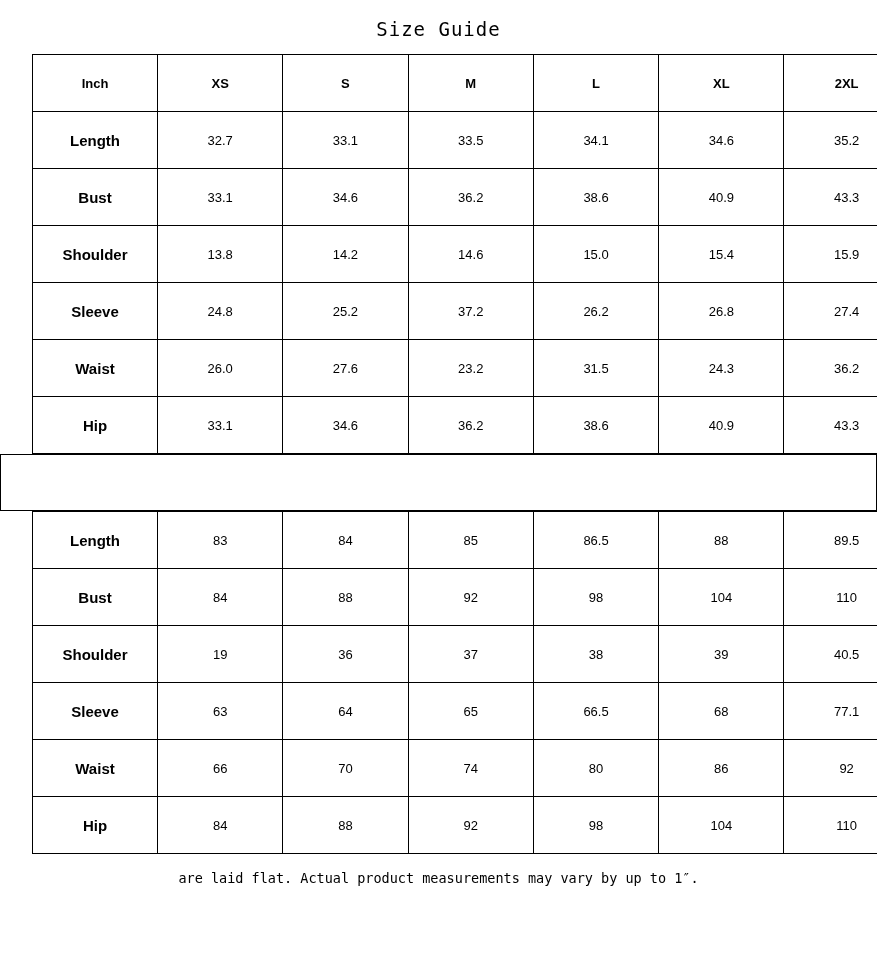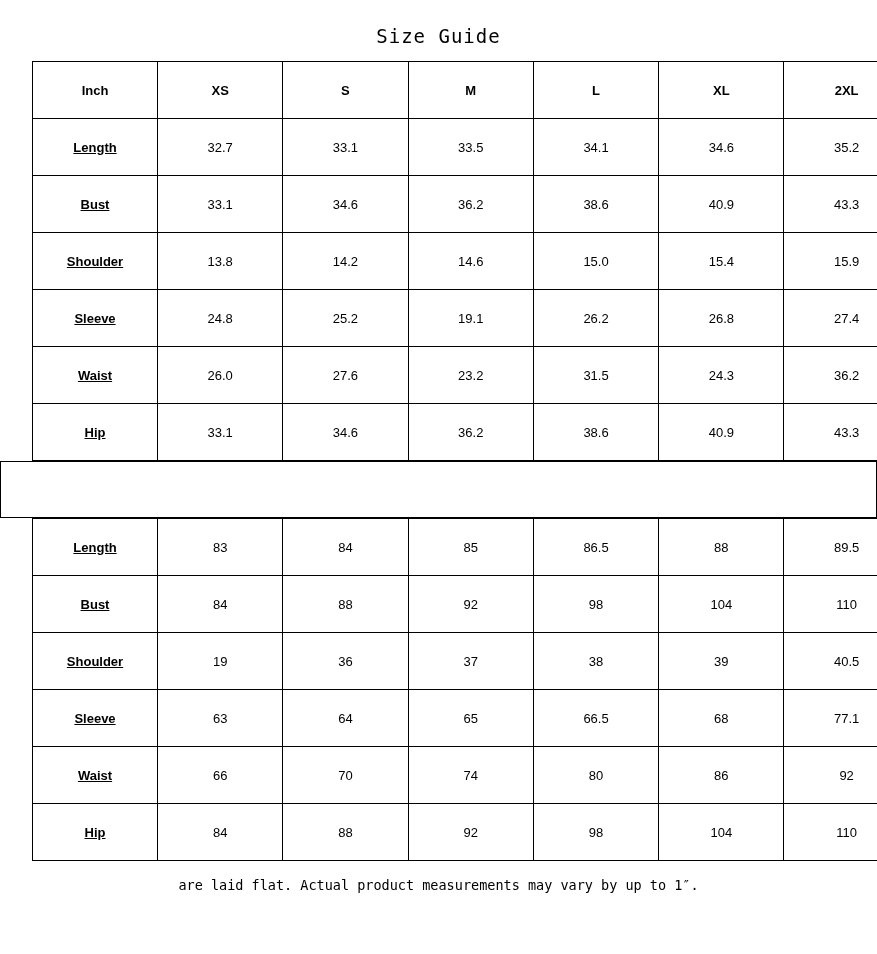--- a/index.html
+++ b/index.html
@@ -19,21 +19,21 @@
     height: 954px;
     position: relative;
     box-sizing: border-box;
   }
   .title {
     text-align: center;
     font-family: "DejaVu Sans Mono", monospace;
     font-size: 19px;
     letter-spacing: 1px;
     color: #000;
-    padding-top: 25px;
+    padding-top: 18px;
     padding-bottom: 14px;
     font-weight: 400;
   }
   table.size-table {
     width: 877px;
     border-collapse: collapse;
     table-layout: fixed;
     margin-left: 32px;
   }
   table.size-table td,
@@ -45,22 +45,21 @@
     font-family: "Liberation Sans", sans-serif;
     height: 56px;
     padding: 0;
   }
   table.size-table .hdr-cell {
     font-weight: bold;
     font-size: 13px;
   }
   table.size-table .row-label {
     font-weight: bold;
-    font-size: 13px;
-    text-decoration: underline;
+    font-size: 15px;
   }
   table.size-table .val-cell {
     font-weight: normal;
     font-size: 13px;
   }
   col.c0 { width: 125px; }
   col.cx { width: 125.3px; }
   .gap {
     height: 57px;
     border-left: 1px solid #000;
@@ -131,21 +130,21 @@
         <td class="val-cell">14.2</td>
         <td class="val-cell">14.6</td>
         <td class="val-cell">15.0</td>
         <td class="val-cell">15.4</td>
         <td class="val-cell">15.9</td>
       </tr>
       <tr>
         <td class="row-label">Sleeve</td>
         <td class="val-cell">24.8</td>
         <td class="val-cell">25.2</td>
-        <td class="val-cell">19.1</td>
+        <td class="val-cell">37.2</td>
         <td class="val-cell">26.2</td>
         <td class="val-cell">26.8</td>
         <td class="val-cell">27.4</td>
       </tr>
       <tr>
         <td class="row-label">Waist</td>
         <td class="val-cell">26.0</td>
         <td class="val-cell">27.6</td>
         <td class="val-cell">23.2</td>
         <td class="val-cell">31.5</td>

